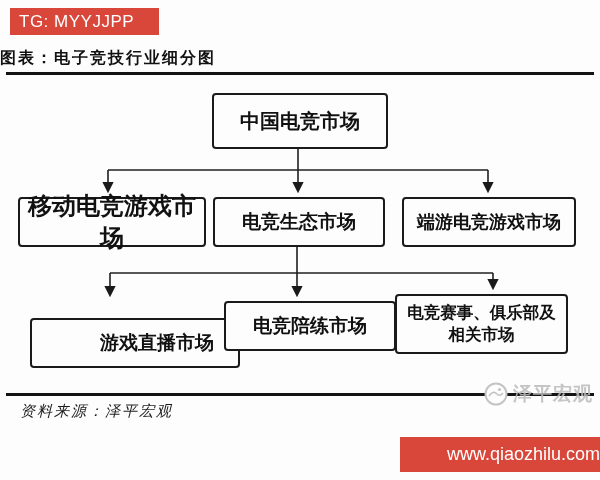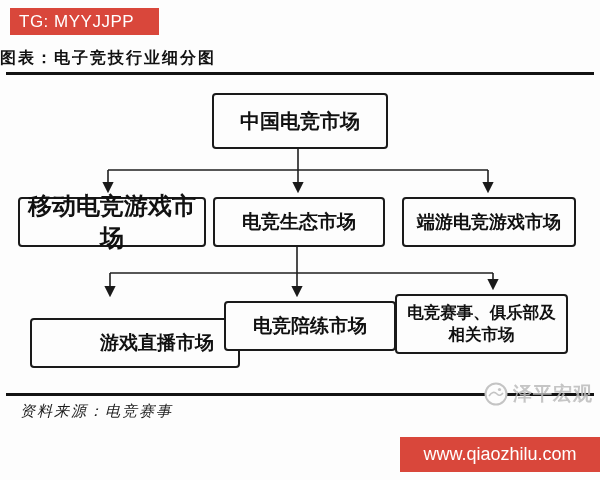--- a/index.html
+++ b/index.html
@@ -12,21 +12,21 @@
   .banner{
     position:absolute;color:#fff;display:flex;align-items:center;
     font-family:Liberation Sans, sans-serif;
   }
   .banner-top{
     left:10px;top:8px;width:140px;height:27px;
     padding-left:9px;font-size:17px;letter-spacing:.5px;
   }
   .banner-bottom{
     left:400px;top:437px;width:200px;height:35px;
-    justify-content:center;font-size:18px;
+    justify-content:flex-end;font-size:18px;
   }
   
   .fig-title{
     position:absolute;left:0;top:48px;width:580px;text-align:left;
     font-family:"DejaVu Serif","Liberation Serif",serif;
     font-size:16px;font-weight:600;color:#111;letter-spacing:2px;
   }
   .rule{position:absolute;left:6px;width:588px;height:3px;background:#131313;}
   .rule-top{top:72px;}
   .rule-bottom{top:393px;}
@@ -107,17 +107,17 @@
 
 <div class="watermark">
   <svg width="26" height="26" viewBox="0 0 26 26">
     <circle cx="13" cy="13" r="10.5" fill="#fdfdfd" stroke="#c4c4c4" stroke-width="2"></circle>
     <path d="M6,15 Q10,9 14,13 Q17,16 20,12" fill="none" stroke="#c4c4c4" stroke-width="1.6"></path>
     <circle cx="16.5" cy="8.5" r="1.6" fill="#c4c4c4"></circle>
   </svg>
   <span class="watermark-text">泽平宏观</span>
 </div>
 
-<div class="source">资料来源：电竞赛事</div>
+<div class="source">资料来源：泽平宏观</div>
 
 <div class="banner banner-bottom" style="background:#d9473b">
   <span>www.qiaozhilu.com</span>
 </div>
 
 </body></html>

